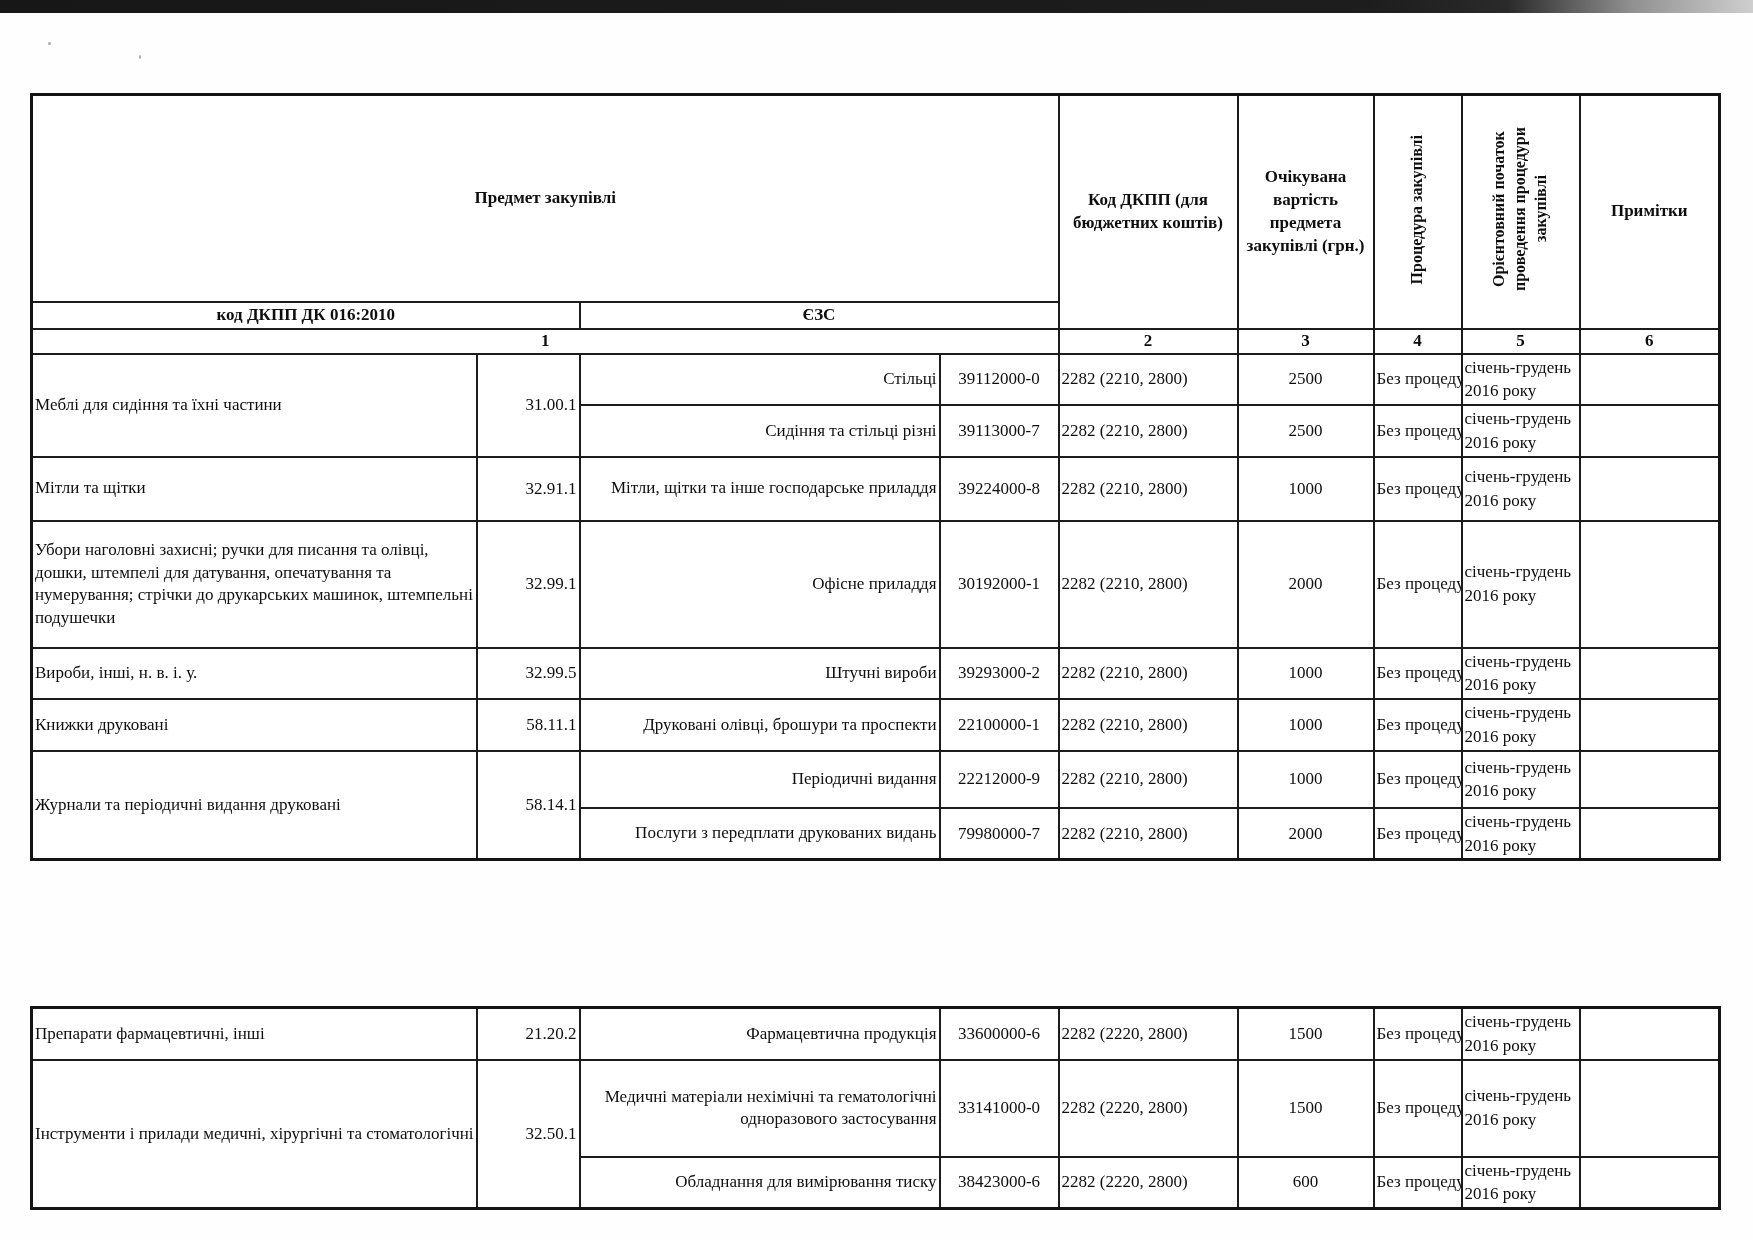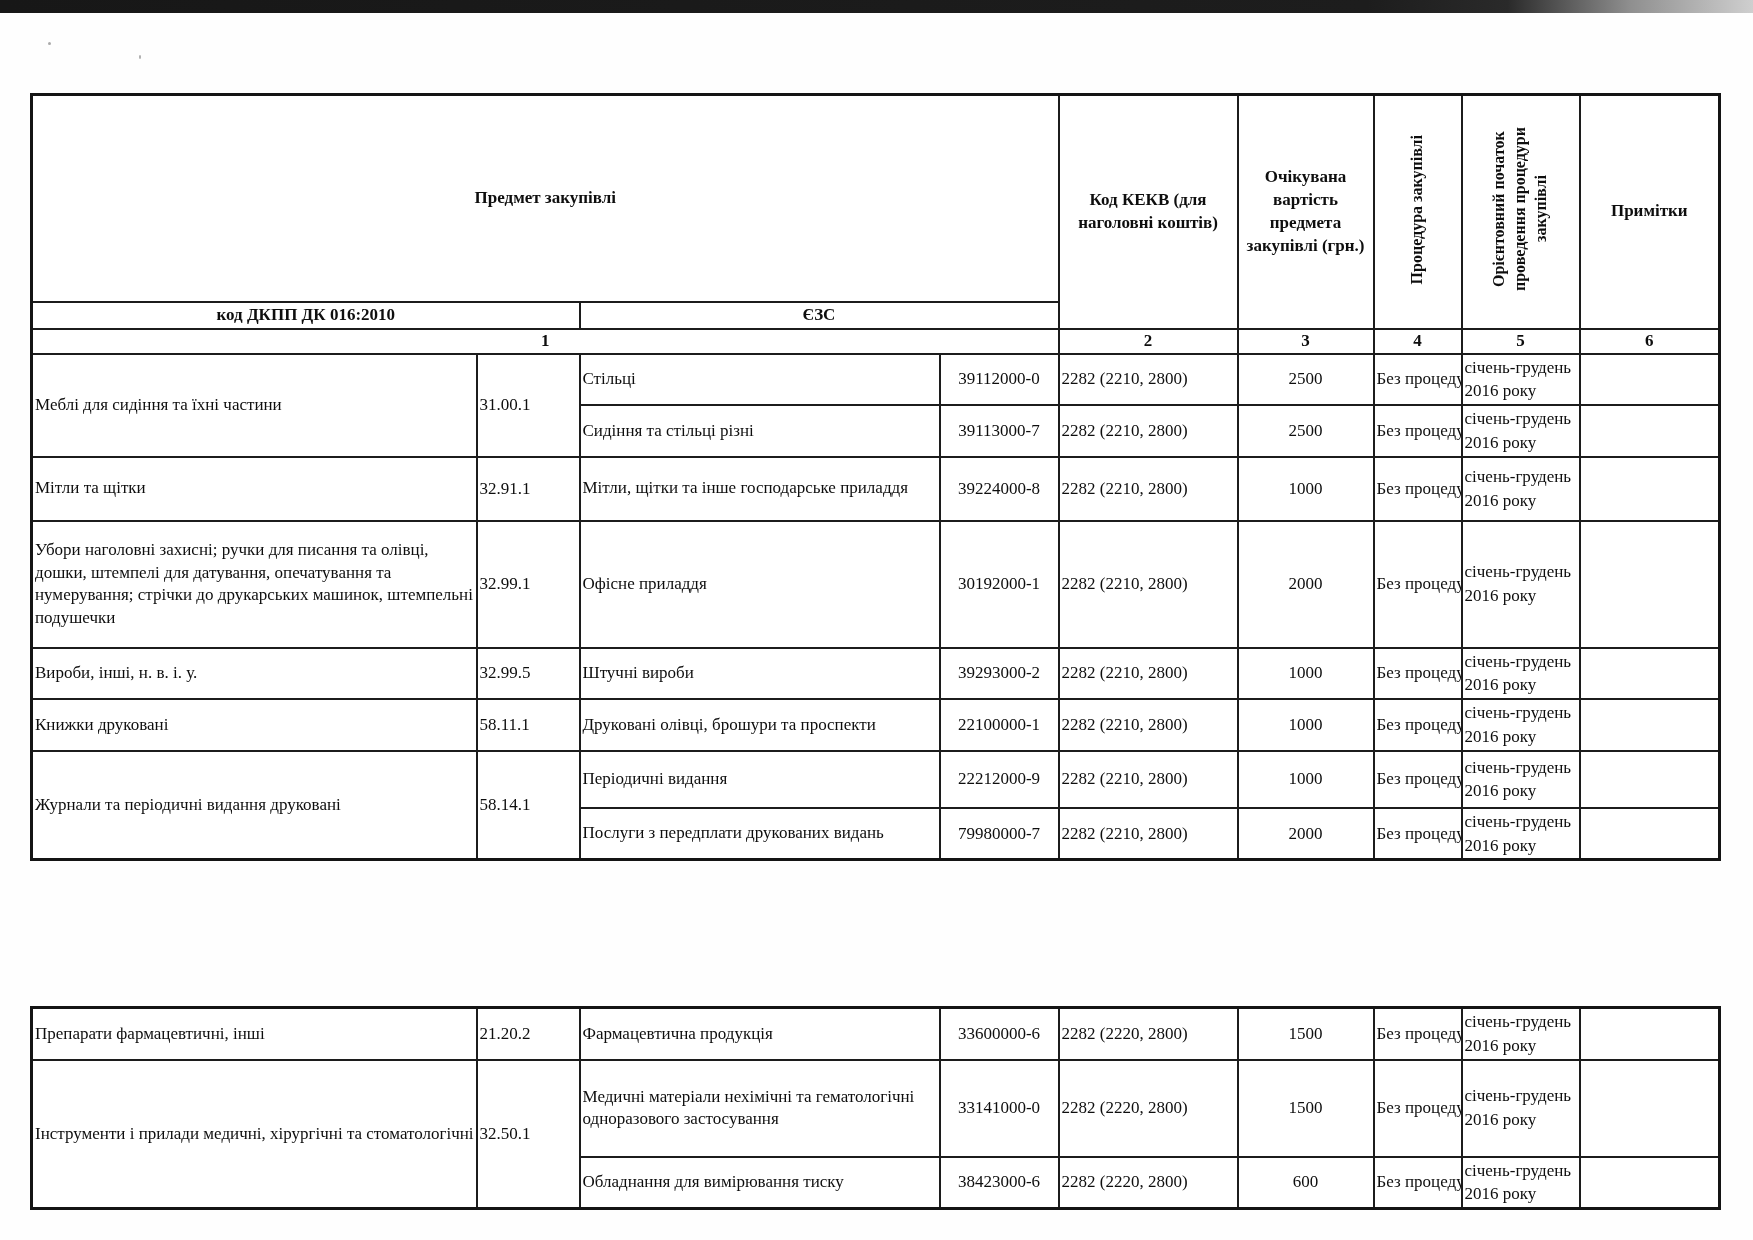--- a/index.html
+++ b/index.html
@@ -7,22 +7,22 @@
           font-family:"Liberation Serif", serif;color:#111;}
   .topbar{position:absolute;left:0;top:0;width:1753px;height:13px;
           background:linear-gradient(to right,#171717 0%,#1d1d1d 78%,#2a2a2a 86%,#8f8f8f 93%,#cfcfcf 100%);}
   table.t{position:absolute;left:30px;border-collapse:collapse;table-layout:fixed;background:#fff;
           border:3px solid #141414;}
   table.t td{border:2px solid #1c1c1c;vertical-align:middle;overflow:hidden;
              font-family:"Liberation Serif", serif;font-size:17px;color:#0e0e0e;padding:1px 2px;}
   td.hc{font-weight:bold;text-align:center;line-height:1.35;border-radius:24px;}
   td.num{font-weight:bold;text-align:center;border-bottom:3px solid #141414;font-size:17px;}
   td.name{text-align:left;padding:2px 3px 2px 4px;line-height:1.32;}
-  td.code{text-align:left;}
-  td.ename{text-align:left;padding:2px 3px 2px 6px;line-height:1.32;}
+  td.code{text-align:right;}
+  td.ename{text-align:right;padding:2px 3px 2px 6px;line-height:1.32;}
   td.ecode{text-align:center;}
   td.kekv{text-align:left;}
   td.cost{text-align:center;margin-left:20px;}
   td.proc{text-align:center;font-size:14px;padding:0 1px;white-space:nowrap;}
   td.start{text-align:left;font-size:14.5px;line-height:1.4;}
   td.vert{text-align:center;vertical-align:middle;}
   td.vert .vtxt{display:inline-block;writing-mode:vertical-rl;transform:rotate(180deg);
                 font-weight:bold;font-size:16px;line-height:1.3;max-height:218px;margin:0 auto;}
   .speck{position:absolute;width:3px;height:3px;border-radius:50%;background:#8e8e8e;opacity:.75;}
   .streak{position:absolute;width:2px;background:#dcdcdc;opacity:.55;border-radius:2px;}
@@ -56,21 +56,21 @@
         <col style="width:119px">
       <col style="width:179px">
         <col style="width:136px">
         <col style="width:88px">
         <col style="width:118px">
         <col style="width:140px">
     </colgroup>
     <tbody>
         <tr style="height:207px">
       <td class="hc" colspan="4">Предмет закупівлі</td>
-      <td class="hc" rowspan="2">Код КЕКВ (для наголовні коштів)</td>
+      <td class="hc" rowspan="2">Код ДКПП (для бюджетних коштів)</td>
       <td class="hc" rowspan="2">Очікувана вартість предмета закупівлі (грн.)</td>
       <td class="vert" rowspan="2"><div class="vtxt">Процедура закупівлі</div></td>
       <td class="vert" rowspan="2"><div class="vtxt">Орієнтовний початок проведення процедури закупівлі</div></td>
       <td class="hc" rowspan="2">Примітки</td>
     </tr>
     <tr style="height:27px">
       <td class="hc" colspan="2">код ДКПП ДК 016:2010</td>
       <td class="hc" colspan="2">ЄЗС</td>
     </tr>
     <tr style="height:25px">

